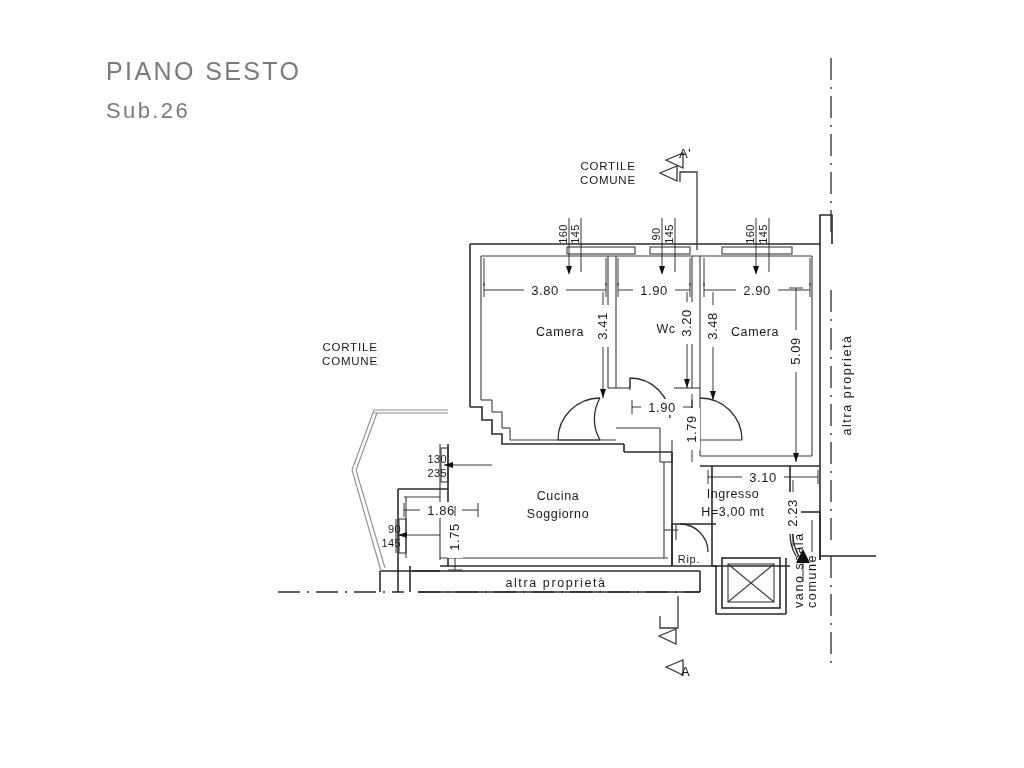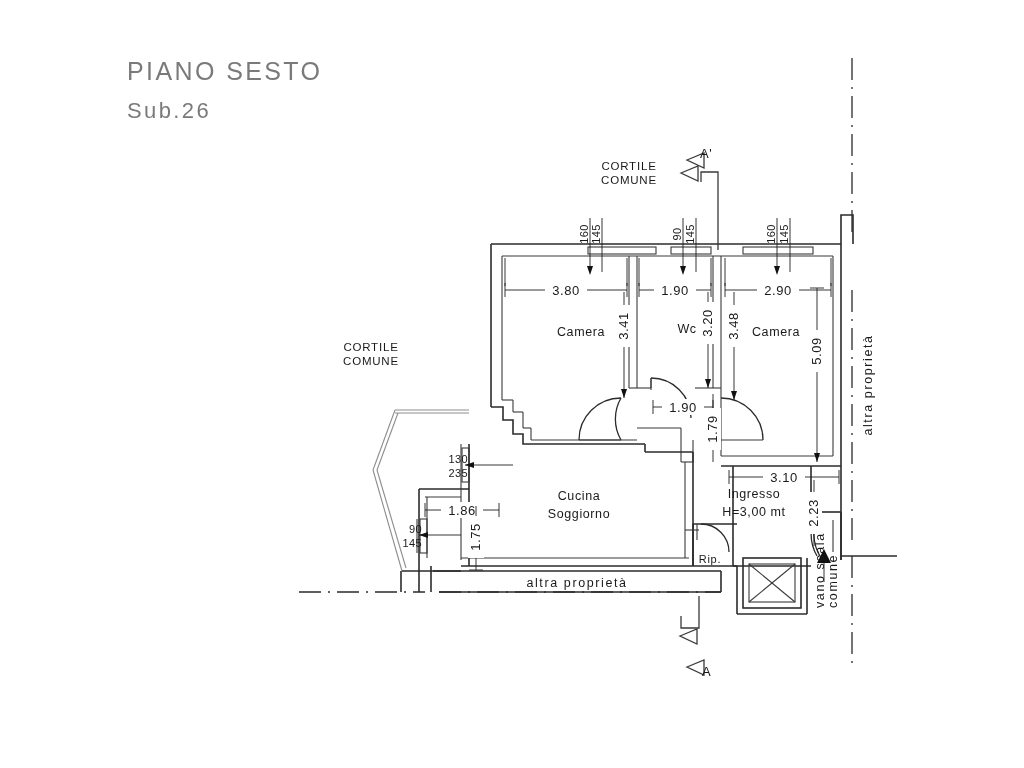--- a/index.html
+++ b/index.html
@@ -12,21 +12,20 @@
     height: 768px;
     font-family: "Liberation Sans", sans-serif;
     overflow: hidden;
     position: relative;
   }
   #plan-root {
     position: relative;
     width: 844px;
     height: 768px;
     background: #ffffff;
-    margin-left: 21px;
   }
   svg#floorplan {
     position: absolute;
     left: 0;
     top: 0;
     width: 1024px;
     height: 768px;
     display: block;
   }
   .wall { fill: none; stroke: #2b2b2b; stroke-width: 1.6; }

